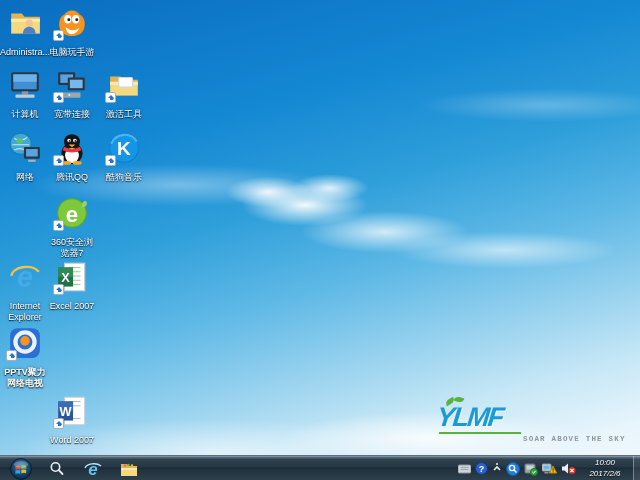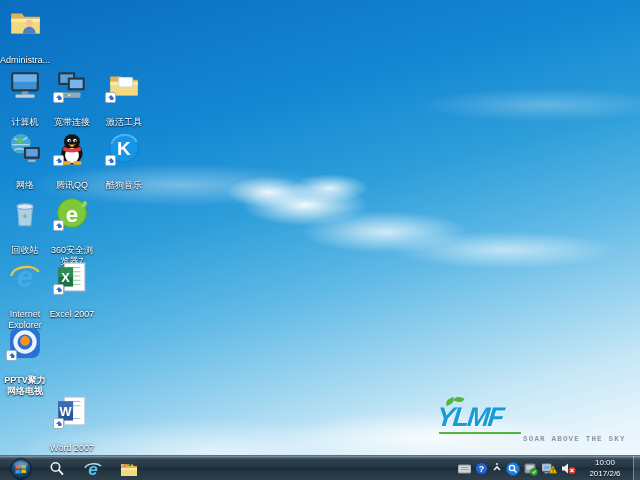--- a/index.html
+++ b/index.html
@@ -25,21 +25,21 @@
   }
 
   
   .cell { position:absolute; width:50px; text-align:center; cursor:default; }
   .c1 { left:0px; } .c2 { left:47px; } .c3 { left:99px; }
   .r1 { top:6px; } .r2 { top:68px; } .r3 { top:131px; } .r4 { top:196px; }
   .r5 { top:260px; } .r6 { top:326px;font-weight:bold; } .r7 { top:394px; }
   .ic { position:relative; width:34px; height:34px; margin:0 auto; }
   .ic svg { position:absolute; inset:0; width:34px; height:34px; }
   .lbl {
-    margin-top:15px; font-size:9px; line-height:11px; color:#fff;
+    margin-top:7px; font-size:9px; line-height:11px; color:#fff;
     text-shadow:0 1px 1px rgba(0,0,0,.8), 0 0 3px rgba(0,30,60,.6);
     word-break:break-word;
   }
   .sc {
     position:absolute; left:-2px; bottom:-1px; width:11px; height:11px;
     background:#fff; border:1px solid #9ab0c4; border-radius:2px;
   }
   .sc svg { position:absolute; inset:0; width:9px; height:9px; margin:0; }
 
   
@@ -48,20 +48,21 @@
     background:linear-gradient(#8fa3b3 0%, #54687a 6%, #31424f 14%, #253644 45%, #1b2b38 50%, #22333f 60%, #2e404d 100%);
     border-top:1px solid rgba(255,255,255,.25);
   }
   .tbtn { position:absolute; top:0; height:25px; width:34px; display:flex; align-items:center; justify-content:center; }
   .tray { position:absolute; right:64px; top:0; height:25px; display:flex; align-items:center; gap:4px; }
   .tray svg { display:block; }
   #clock {
     position:absolute; right:8px; top:1px; width:54px; height:23px;
     color:#fff; font-size:8px; line-height:11px; text-align:center;
     text-shadow:0 1px 1px rgba(0,0,0,.8);
+    font-style:italic;
   }
   #show-desktop {
     position:absolute; right:0; top:0; width:7px; height:25px;
     background:rgba(255,255,255,.07); border-left:1px solid rgba(255,255,255,.35);
   }
 
   
   #logo { position:absolute; left:437px; top:402px; width:180px; height:36px; }
   #logo-text {
     font-size:27px; font-weight:bold; font-style:italic; letter-spacing:-2px;
@@ -116,31 +117,20 @@
             <path d="M6 7c3 2 9 2 12-1M4 13h16M6 18c3-2 9-2 12 1" stroke="rgba(255,255,255,.75)" fill="none"></path>
             <path d="M8 8c2-2 5-2 6 0 1 2-1 4-3 4s-4-2-3-4z" fill="#63c06a"></path>
             <rect x="15" y="15" width="15" height="11" rx="1" fill="#2a3642"></rect>
             <rect x="17" y="17" width="11" height="7" fill="#5aa2e0"></rect>
             <rect x="19" y="27" width="7" height="2" fill="#aab6c0"></rect>
           </svg>
       </div>
       <div class="lbl">网络</div>
     </div>
 
-    <div class="cell c1 r4">
-      <div class="ic">
-        <svg viewBox="0 0 32 32">
-            <path d="M9 10 L23 10 L21.5 28 L10.5 28 Z" fill="rgba(205,225,240,.8)" stroke="#8fb0c8"></path>
-            <ellipse cx="16" cy="10" rx="7.6" ry="2.6" fill="#dceaf5" stroke="#8fb0c8"></ellipse>
-            <path d="M12.5 13.5l.8 11M16 13.5v11M19.5 13.5l-.8 11" stroke="#aecbdf"></path>
-            <path d="M14 19l2-2 2 2-2 2z" fill="#7fb860"></path>
-          </svg>
-      </div>
-      <div class="lbl">回收站</div>
-    </div>
 
     <div class="cell c1 r5">
       <div class="ic">
         <svg viewBox="0 0 32 32">
             <text x="16" y="25" text-anchor="middle" font-size="27" font-style="italic" font-weight="bold" fill="#46aae8">e</text>
             <path d="M3 15 A14 9 0 0 1 29 11" stroke="#f0c24a" stroke-width="2.2" fill="none"></path>
           </svg>
       </div>
       <div class="lbl">Internet Explorer</div>
     </div>
@@ -155,20 +145,38 @@
         <span class="sc">
             <svg viewBox="0 0 9 9">
               <path d="M2 7 L2 4 L4 4 L4 2 L7 5 L4 8 Z" fill="#2b6fd4" transform="rotate(-90 4.5 4.5)"></path>
             </svg>
           </span>
       </div>
       <div class="lbl">PPTV聚力网络电视</div>
     </div>
 
 
+    <div class="cell c2 r1">
+      <div class="ic">
+        <svg viewBox="0 0 32 32">
+            <path d="M8 26 C2 22 3 10 9 8 C12 3 20 3 23 8 C29 10 30 22 24 26 C19 29 13 29 8 26 Z" fill="#f7941d"></path>
+            <ellipse cx="12" cy="12.5" rx="3.4" ry="4" fill="#fff"></ellipse>
+            <ellipse cx="19.5" cy="12.5" rx="3.4" ry="4" fill="#fff"></ellipse>
+            <circle cx="13" cy="13" r="1.4" fill="#222"></circle>
+            <circle cx="20.5" cy="13" r="1.4" fill="#222"></circle>
+            <path d="M10 20 q6.5 5.5 13 .5 q-2.5 6 -7.5 6 q-4.5 0 -5.5 -6.5 z" fill="#fff"></path>
+          </svg>
+        <span class="sc">
+            <svg viewBox="0 0 9 9">
+              <path d="M2 7 L2 4 L4 4 L4 2 L7 5 L4 8 Z" fill="#2b6fd4" transform="rotate(-90 4.5 4.5)"></path>
+            </svg>
+          </span>
+      </div>
+      <div class="lbl">电脑玩手游</div>
+    </div>
 
     <div class="cell c2 r3">
       <div class="ic">
         <svg viewBox="0 0 32 32">
             <ellipse cx="16" cy="10" rx="7.5" ry="7" fill="#141414"></ellipse>
             <ellipse cx="16" cy="21" rx="10" ry="10" fill="#141414"></ellipse>
             <ellipse cx="16" cy="23" rx="6.5" ry="7" fill="#fff"></ellipse>
             <circle cx="13.3" cy="9" r="1.7" fill="#fff"></circle>
             <circle cx="18.7" cy="9" r="1.7" fill="#fff"></circle>
             <circle cx="13.7" cy="9.3" r=".8" fill="#111"></circle>

